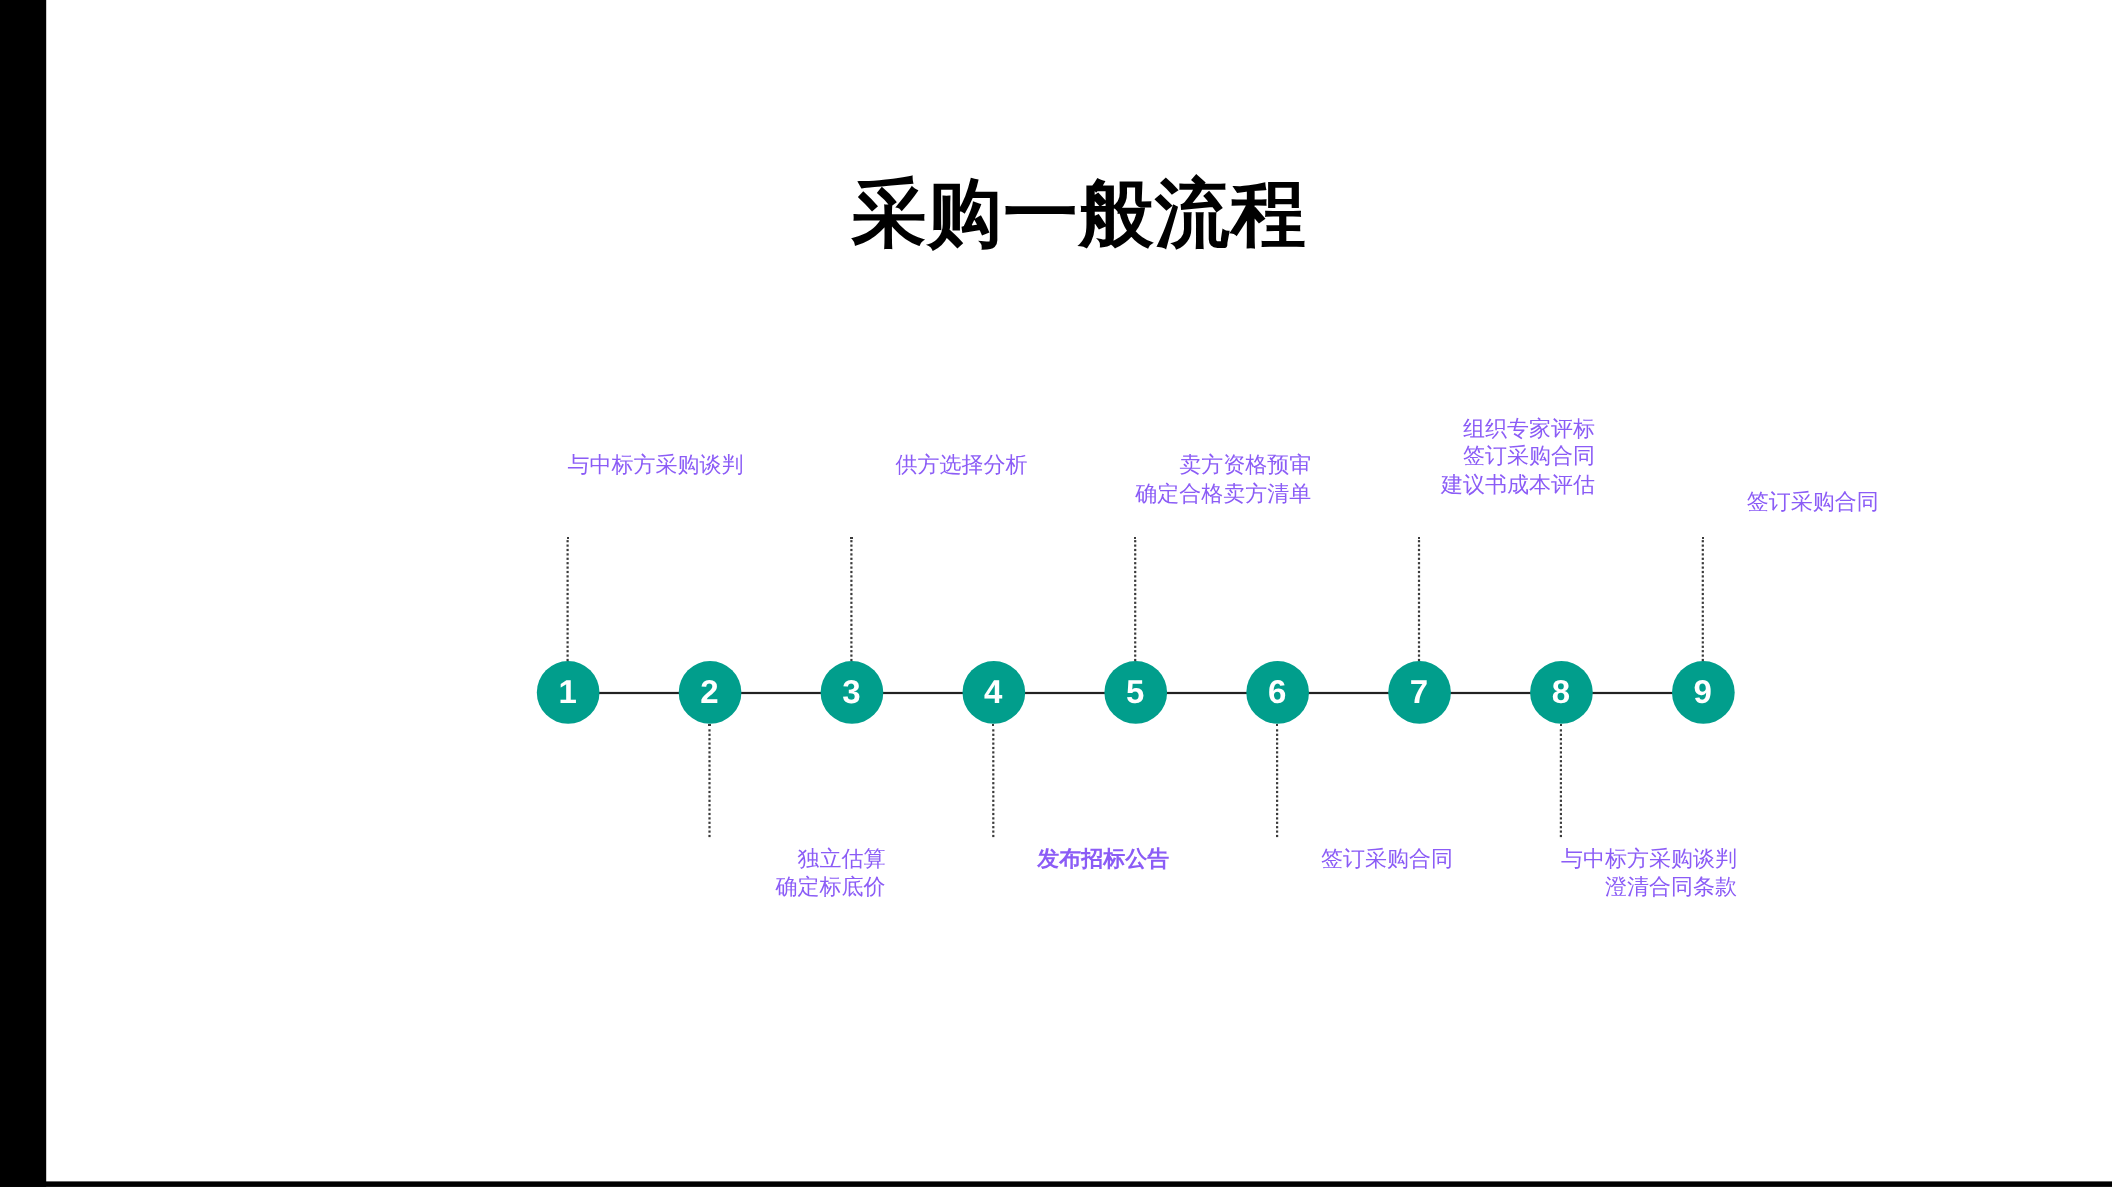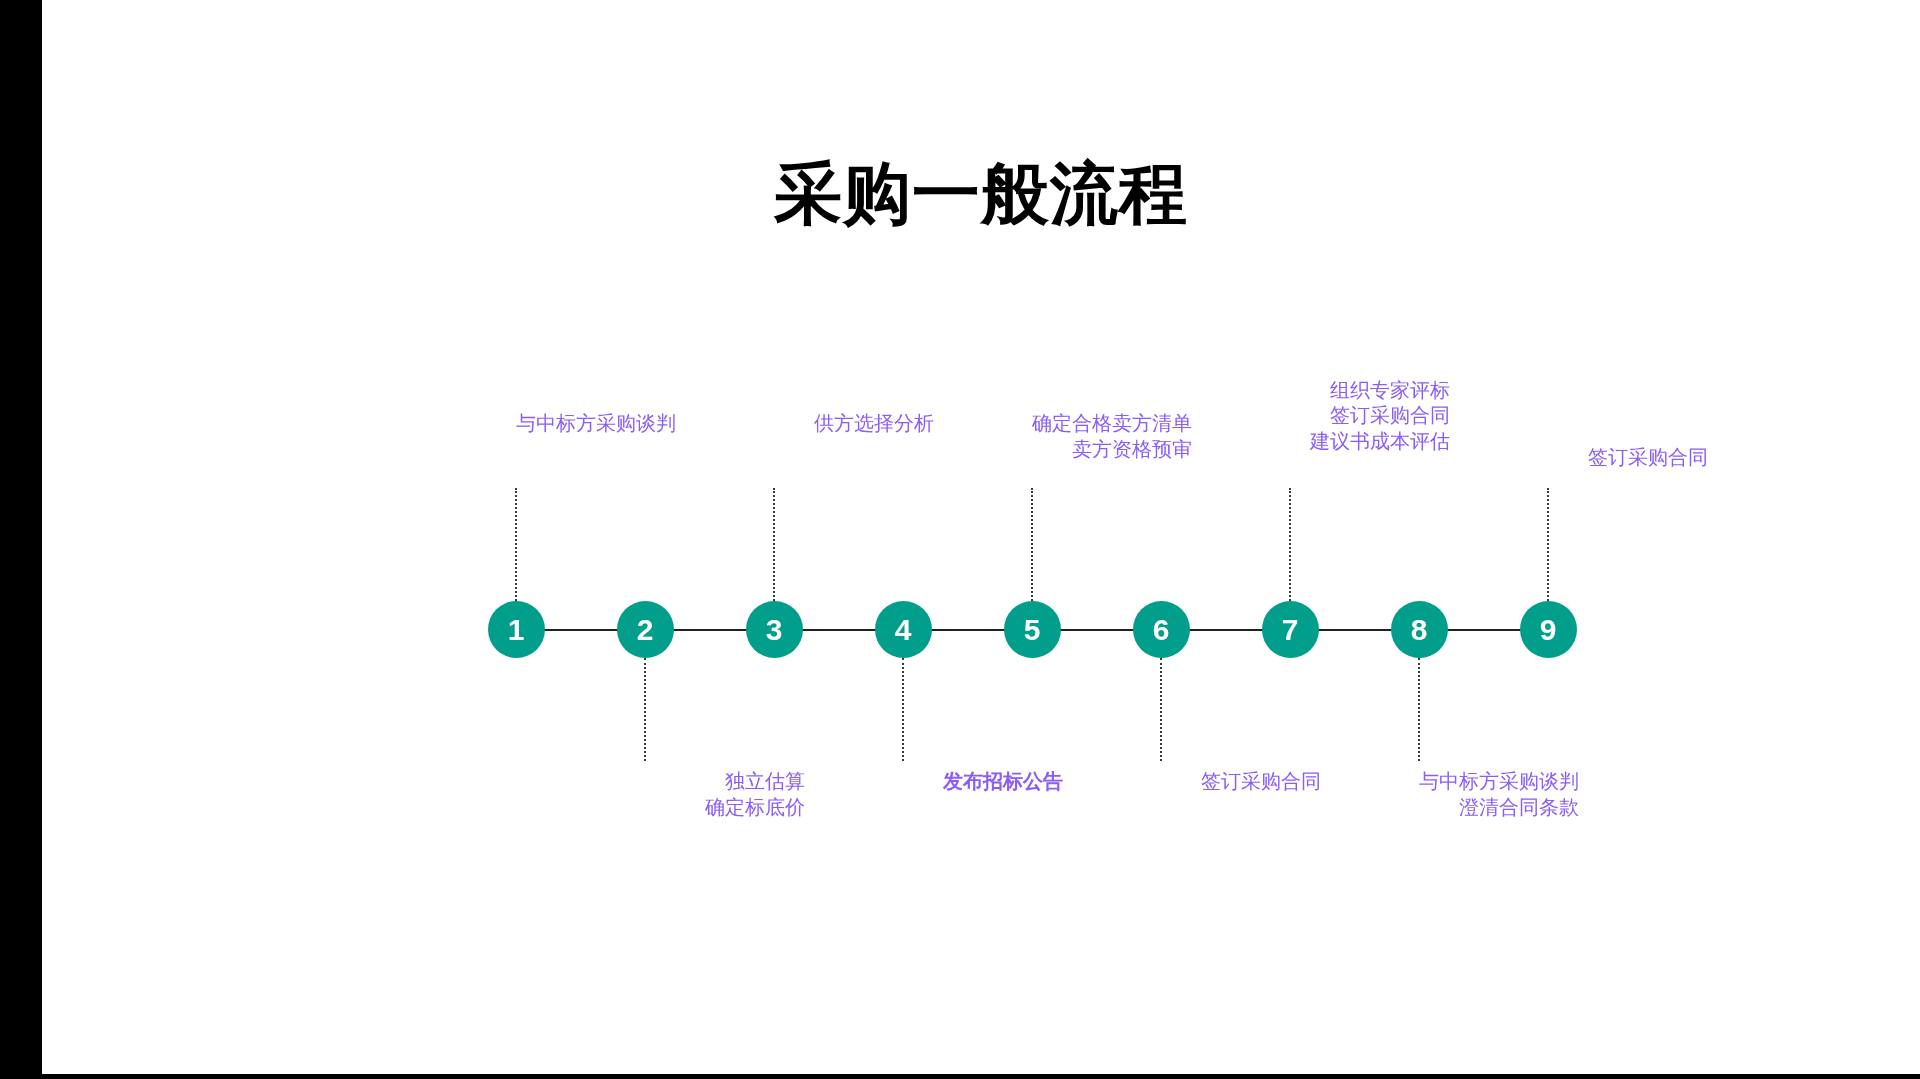--- a/index.html
+++ b/index.html
@@ -139,22 +139,22 @@
           <span class="line">供方选择分析</span>
         </div>
         <div class="node-circle" style="left: 861px; background: rgb(1, 158, 140); color: rgb(255, 255, 255);">4</div>
         <div class="leader down" style="left: 861px; top: 627px; height: 103px;"></div>
         <div class="node-label down" style="left: 861px; top: 738px; font-weight: bold;">
           <span class="line">发布招标公告</span>
         </div>
         <div class="node-circle" style="left: 990px; background: rgb(1, 158, 140); color: rgb(255, 255, 255);">5</div>
         <div class="leader up" style="left: 990px; top: 457px; height: 113px;"></div>
         <div class="node-label up" style="left: 990px; top: 380px;">
+          <span class="line">卖方资格预审</span>
           <span class="line">确定合格卖方清单</span>
-          <span class="line">卖方资格预审</span>
         </div>
         <div class="node-circle" style="left: 1119px; background: rgb(1, 158, 140); color: rgb(255, 255, 255);">6</div>
         <div class="leader down" style="left: 1119px; top: 627px; height: 103px;"></div>
         <div class="node-label down" style="left: 1119px; top: 738px;">
           <span class="line">签订采购合同</span>
         </div>
         <div class="node-circle" style="left: 1248px; background: rgb(1, 158, 140); color: rgb(255, 255, 255);">7</div>
         <div class="leader up" style="left: 1248px; top: 457px; height: 113px;"></div>
         <div class="node-label up" style="left: 1248px; top: 346.5px;">
           <span class="line">组织专家评标</span>

